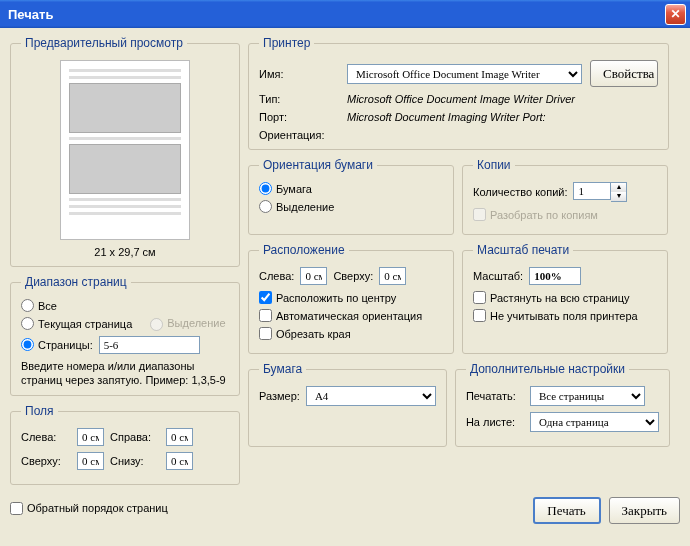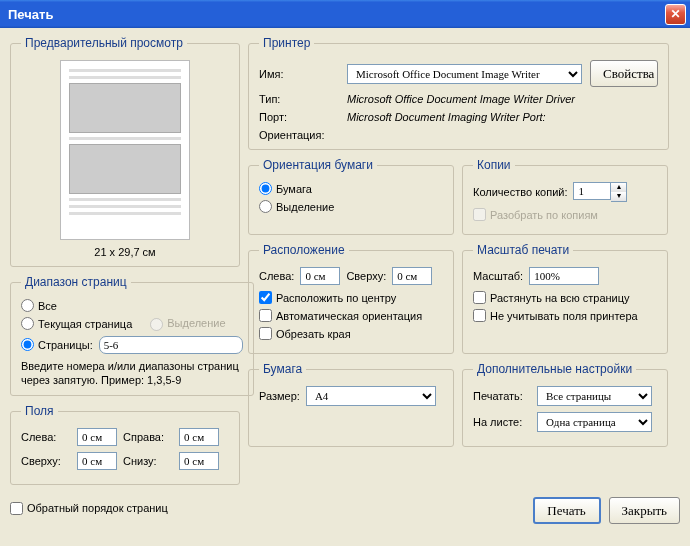--- a/index.html
+++ b/index.html
@@ -24,21 +24,21 @@
 button { background: linear-gradient(to bottom, #fff, #ece9d8); border: 1px solid #888; border-radius: 3px; padding: 2px 12px; font-size: 13px; font-family: Tahoma; cursor: pointer; height: 27px; min-width: 68px; }
 button.primary { border: 2px solid #4a7ec9; padding: 1px 11px; }
 input[type=radio], input[type=checkbox] { margin-right: 4px; vertical-align: middle; }
 .radio-row, .check-row { display: flex; align-items: center; margin-bottom: 5px; font-size: 11px; }
 .disabled { color: #aca899; }
 .hint { color: #000; font-size: 11px; line-height: 1.3; margin-top: 4px; }
 .spinner { display: flex; }
 .spinbtns { display: flex; flex-direction: column; border: 1px solid #7f9db9; border-left: none; }
 .spinbtns div { width: 15px; height: 9px; background: linear-gradient(to bottom,#fff,#e3e3e3); font-size: 7px; text-align: center; line-height: 8px; cursor: pointer; }
 .bottom { display: flex; justify-content: space-between; align-items: center; padding: 4px 10px 8px; }
-.sm-input { width: 40px; }
+.sm-input { width: 27px; }
 .printer-grid { display: grid; grid-template-columns: 80px 1fr auto; gap: 6px 8px; align-items: center; }
 .printer-grid .span2 { grid-column: 2 / 4; font-style: italic; }
 </style>
 </head>
 <body>
 
 <div class="titlebar">
   <span>Печать</span>
   <div class="closebtn">✕</div>
 </div>
@@ -67,21 +67,21 @@
           <span>Все</span>
         </div>
       <div class="radio-row">
         <input type="radio" name="rg" style="">
           <span>Текущая страница</span>
         <span style="margin-left:18px" class="disabled"><input type="radio" disabled="" style=""><span>Выделение</span></span>
       </div>
       <div class="radio-row">
         <input type="radio" name="rg" checked="" style="">
           <span>Страницы:</span>
-        <input type="text" style="width: 144px; margin-left: 6px; border-radius: 7px;" value="5-6">
+        <input type="text" style="width: 101px; margin-left: 6px;" value="5-6">
       </div>
       <div class="hint">Введите номера и/или диапазоны страниц через запятую. Пример: 1,3,5-9</div>
     </fieldset>
 
     <fieldset>
       <legend>Поля</legend>
       <div class="frow">
         <label>Слева:</label>
           <input class="sm-input" type="text" value="0 см" style="">
         <label>Справа:</label>
@@ -162,21 +162,21 @@
           </div>
         <div class="check-row">
             <input type="checkbox" style="">
             <span>Обрезать края</span>
           </div>
       </fieldset>
       <fieldset style="flex:1">
         <legend>Масштаб печати</legend>
         <div class="frow">
             <span>Масштаб:</span>
-            <input type="text" style="width: 70px;" value="100%">
+            <input type="text" style="width: 52px; font-weight: bold;" value="100%">
           </div>
         <div class="check-row">
             <input type="checkbox" style="">
             <span>Растянуть на всю страницу</span>
           </div>
         <div class="check-row">
             <input type="checkbox" style="">
             <span>Не учитывать поля принтера</span>
           </div>
       </fieldset>
@@ -191,21 +191,21 @@
           </div>
       </fieldset>
       <fieldset style="flex:1">
         <legend>Дополнительные настройки</legend>
         <div class="frow">
             <span style="min-width:58px">Печатать:</span>
             <select style="width:115px"><option>Все страницы</option></select>
           </div>
         <div class="frow">
             <span style="min-width:58px">На листе:</span>
-            <select style="width:115px"><option>Одна страница</option></select>
+            <select style="width:129px"><option>Одна страница</option></select>
           </div>
       </fieldset>
     </div>
   </div>
 </div>
 
 <div class="bottom">
   <div class="check-row">
       <input type="checkbox" style="">
       <span>Обратный порядок страниц</span>

